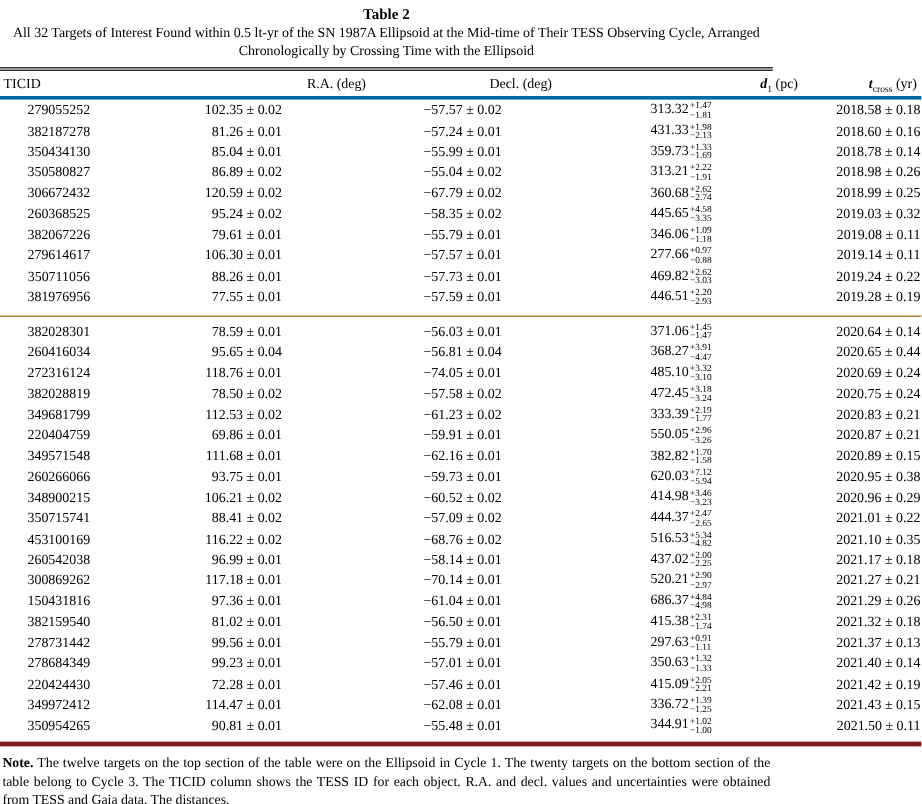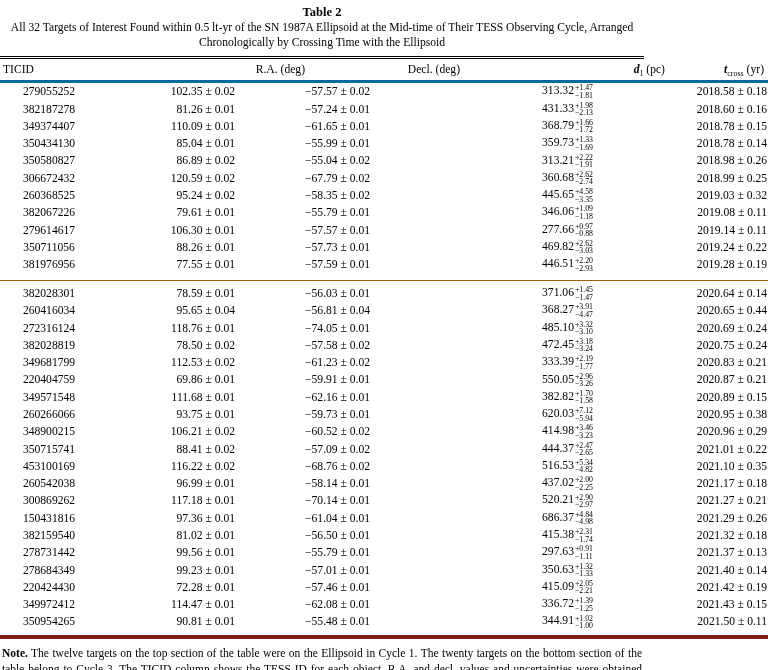--- a/index.html
+++ b/index.html
@@ -18,21 +18,21 @@
   col.w3 { width: 205px; } col.w4 { width: 103px; }
   thead th { font-weight: normal; font-size: 11.6px; padding: 4px 0 4px 0; border-bottom: 3px solid #0369a1; }
   thead th.c0 { text-align: left; padding-left: 3px; }
   thead th.c1, thead th.c2, thead th.c3 { text-align: right; }
   thead th.c4 { text-align: right; padding-right: 4px; }
   thead th b i { font-weight: bold; }
   thead th sub { font-size: 8px; line-height: 0; }
   td { line-height: 13px; padding: 1.2px 0; white-space: nowrap; }
   td.c0 { text-align: center; padding-left: 3px; }
   td.c1 { text-align: right; padding-right: 70px; }
-  td.c2 { text-align: left; padding-right: 42px; }
+  td.c2 { text-align: right; padding-right: 42px; }
   td.c3 { text-align: right; padding-right: 72px; }
   td.c4 { text-align: right; padding-right: 1px; }
   tbody[data-name="table-section-1"] tr:last-child td { padding-bottom: 8px; }
   tbody[data-name="table-section-2"] tr:first-child td { border-top: 1px solid #a16207; padding-top: 5px; }
   tbody[data-name="table-section-2"] tr:last-child td { border-bottom: 4px solid #7f1d1d; padding-bottom: 6px; }
   .val-err { white-space: nowrap; }
   .errstack { display: inline-block; vertical-align: -3.5px; line-height: 7.4px; font-size: 7.8px; text-align: left; margin-left: 1px; }
   .errstack span { display: block; }
   .note { font-size: 11.5px; line-height: 15.6px; text-align: justify; margin-top: 7px; padding: 0 2px; }
 </style>
@@ -69,27 +69,20 @@
           <td class="c4" data-name="cell-tcross">2018.58 ± 0.18</td>
         </tr>
         <tr data-name="table-row">
           <td class="c0" data-name="cell-ticid">382187278</td>
           <td class="c1" data-name="cell-ra">81.26 ± 0.01</td>
           <td class="c2" data-name="cell-decl">−57.24 ± 0.01</td>
           <td class="c3" data-name="cell-d1"><span class="val-err">431.33<span class="errstack" data-name="d1-uncertainty-stack"><span>+1.98</span><span>−2.13</span></span></span></td>
           <td class="c4" data-name="cell-tcross">2018.60 ± 0.16</td>
         </tr>
         <tr data-name="table-row">
-          <td class="c0" data-name="cell-ticid">349374407</td>
-          <td class="c1" data-name="cell-ra">110.09 ± 0.01</td>
-          <td class="c2" data-name="cell-decl">−61.65 ± 0.01</td>
-          <td class="c3" data-name="cell-d1"><span class="val-err">368.79<span class="errstack" data-name="d1-uncertainty-stack"><span>+1.66</span><span>−1.72</span></span></span></td>
-          <td class="c4" data-name="cell-tcross">2018.78 ± 0.15</td>
-        </tr>
-        <tr data-name="table-row">
           <td class="c0" data-name="cell-ticid">350434130</td>
           <td class="c1" data-name="cell-ra">85.04 ± 0.01</td>
           <td class="c2" data-name="cell-decl">−55.99 ± 0.01</td>
           <td class="c3" data-name="cell-d1"><span class="val-err">359.73<span class="errstack" data-name="d1-uncertainty-stack"><span>+1.33</span><span>−1.69</span></span></span></td>
           <td class="c4" data-name="cell-tcross">2018.78 ± 0.14</td>
         </tr>
         <tr data-name="table-row">
           <td class="c0" data-name="cell-ticid">350580827</td>
           <td class="c1" data-name="cell-ra">86.89 ± 0.02</td>
           <td class="c2" data-name="cell-decl">−55.04 ± 0.02</td>

